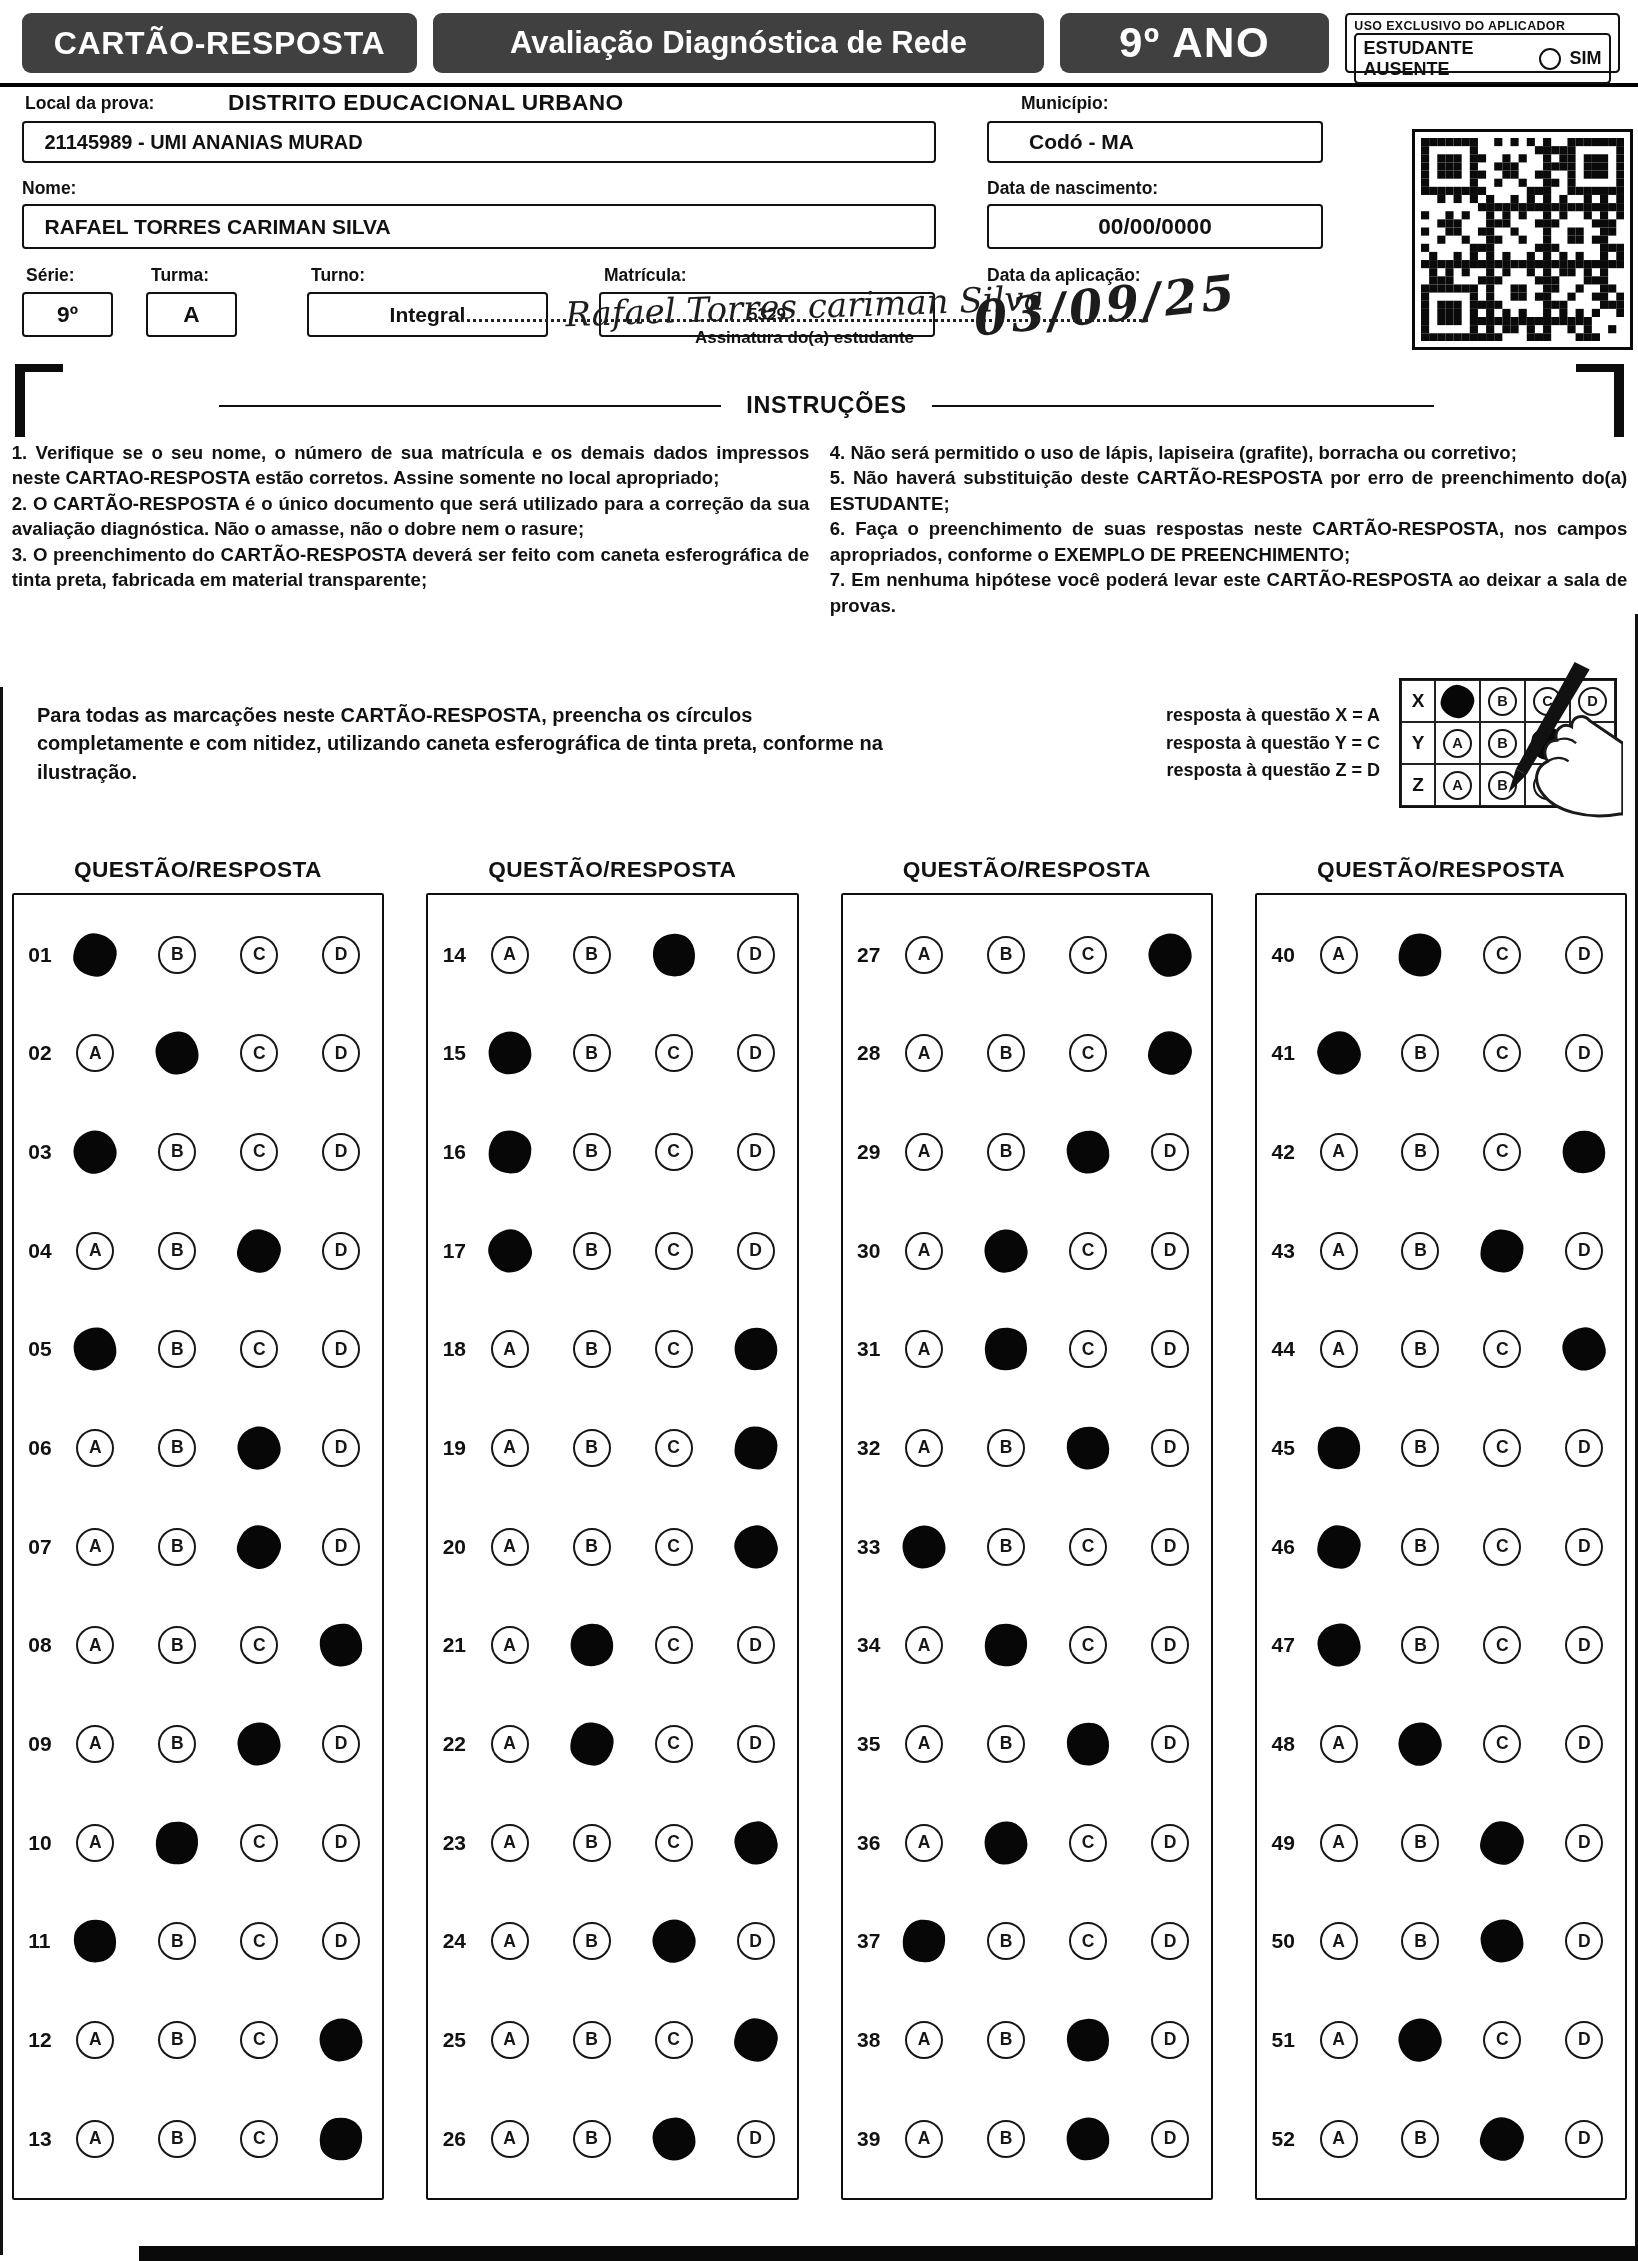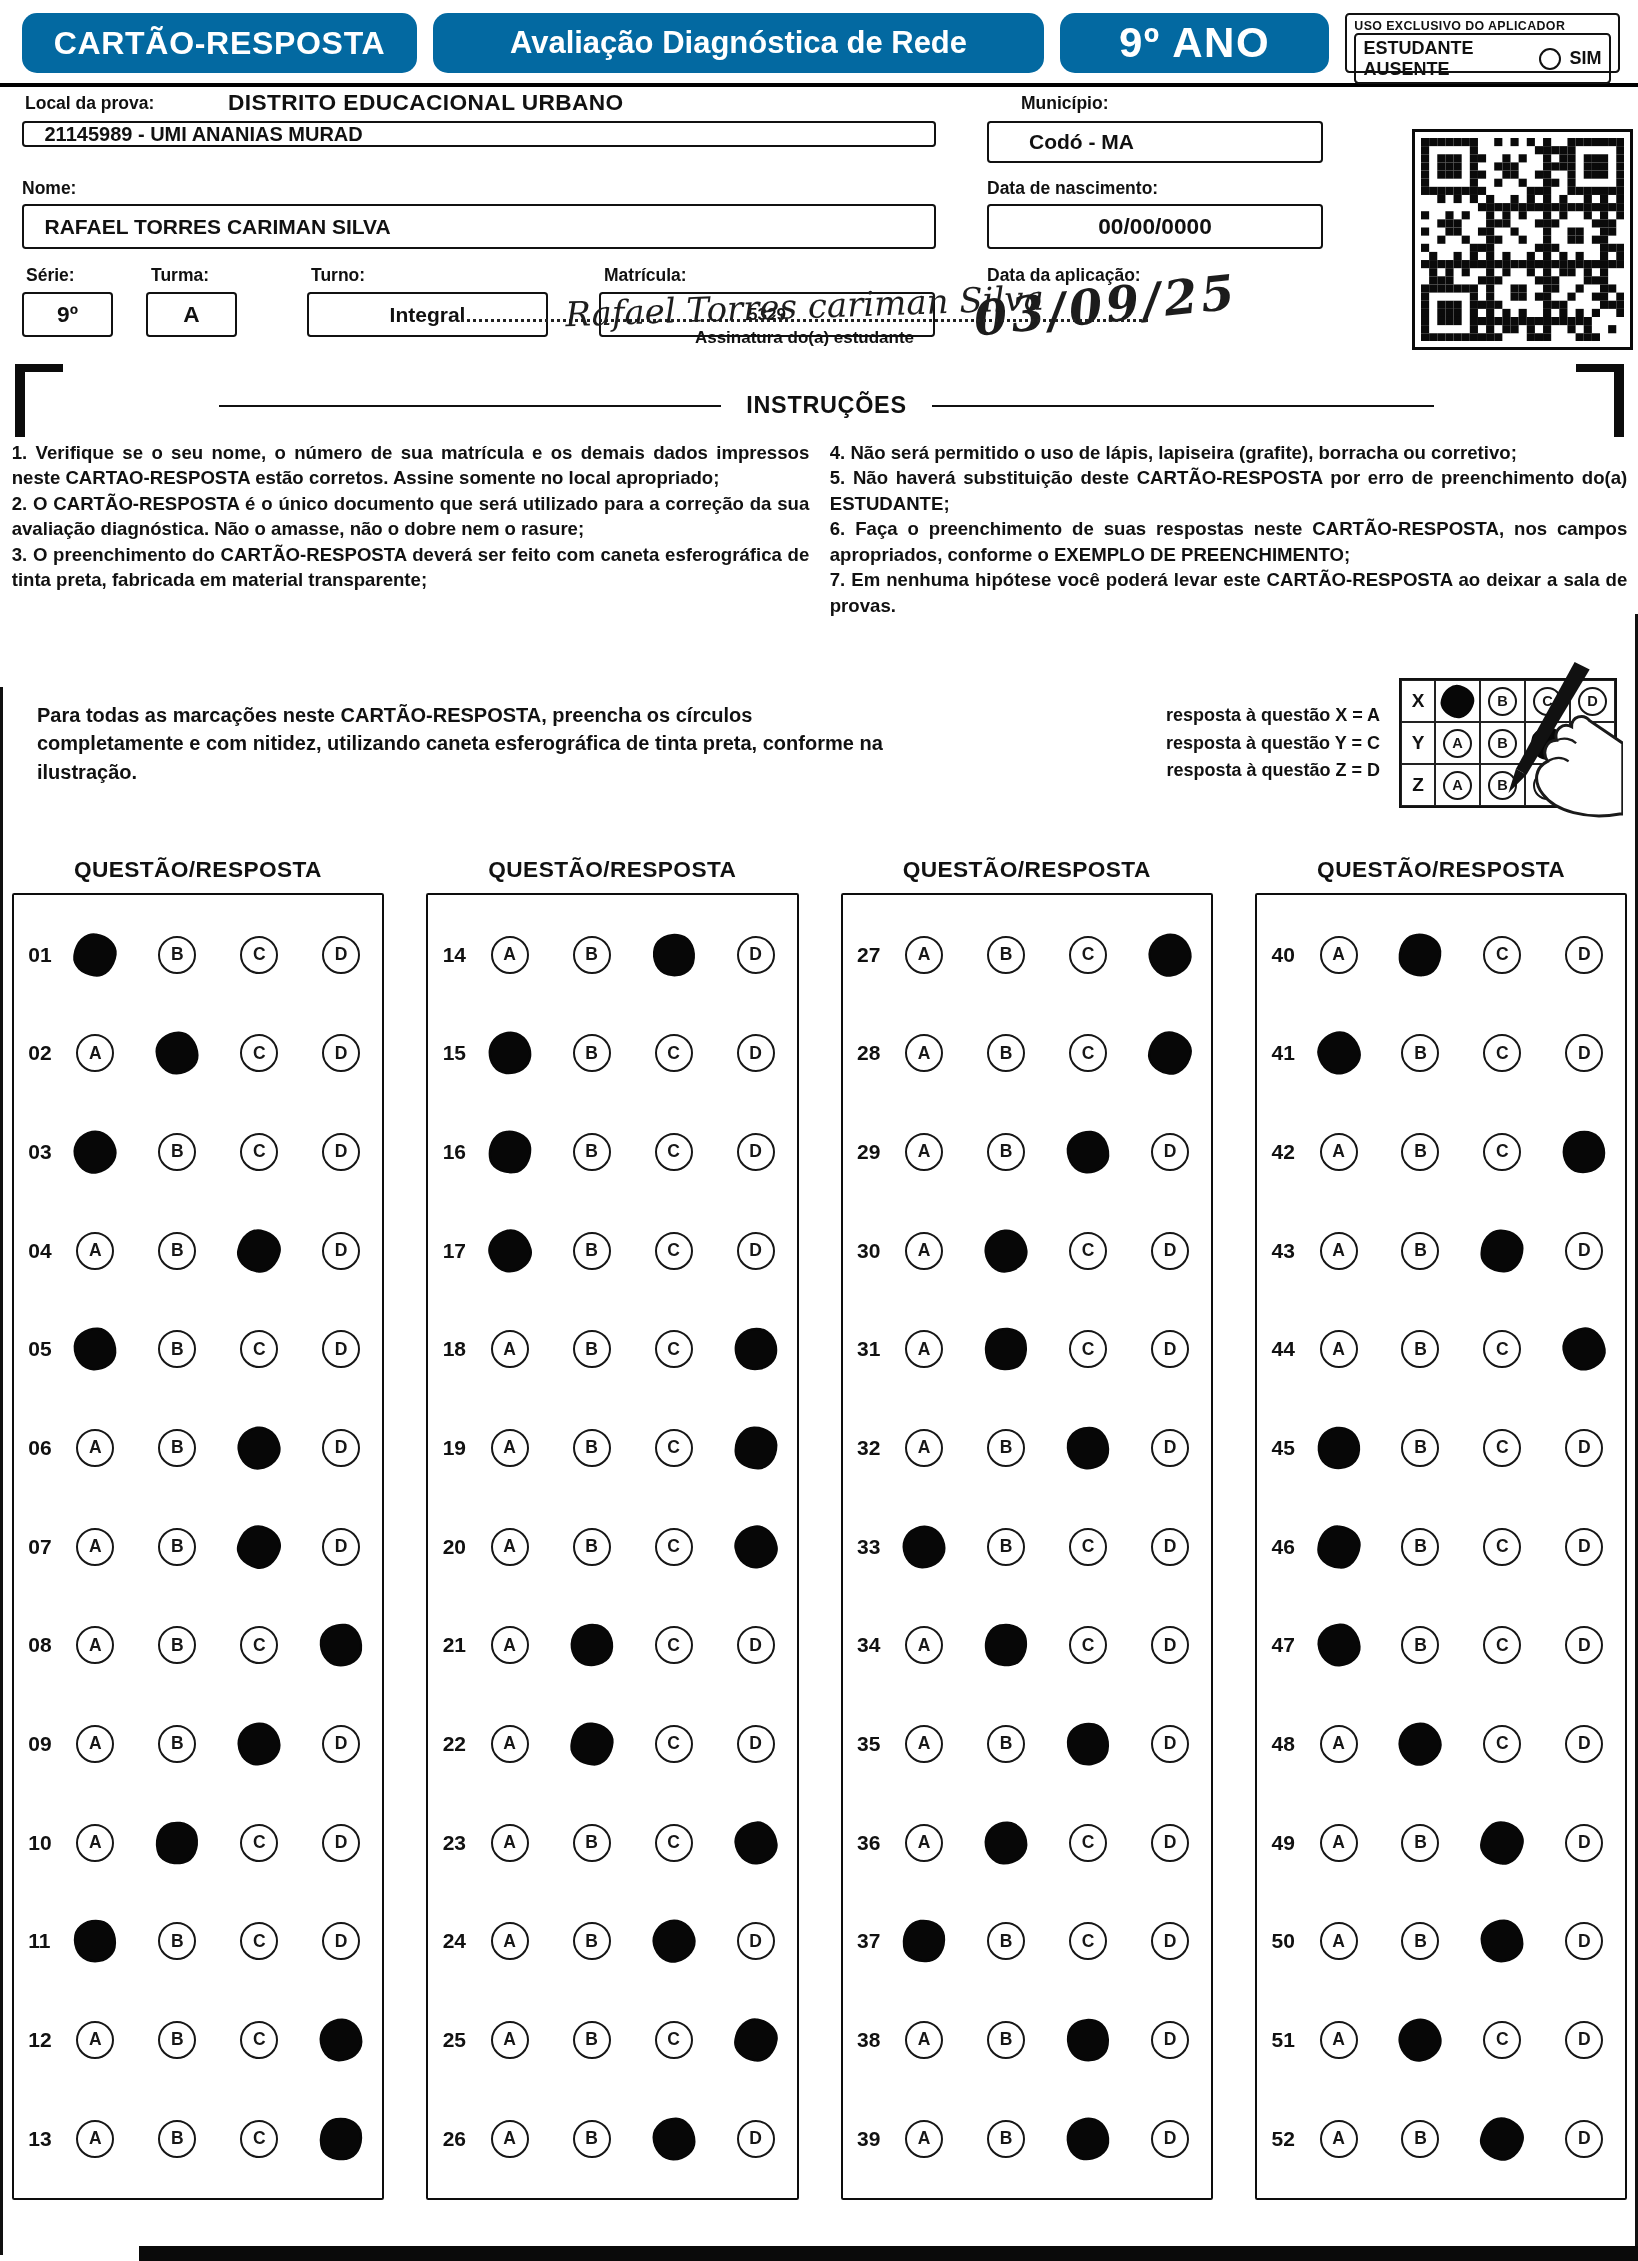--- a/index.html
+++ b/index.html
@@ -8,22 +8,22 @@
     font-family: "Liberation Sans", sans-serif;
     background: #ffffff;
     color: #111;
     position: relative;
     overflow: hidden;
   }
 
   
   .header { display: flex; align-items: stretch; gap: 16px; margin: 13px 19px 0 22px; height: 60px; }
   .hbox {
-    background: #0369a1; color: #fff; display: flex; align-items: center; justify-content: center;
-    border-radius: 15px; font-weight: bold;
+    background: #404040; color: #fff; display: flex; align-items: center; justify-content: center;
+    border-radius: 9px; font-weight: bold;
   }
   .hbox.title { width: 395px; font-size: 32px; letter-spacing: 0.7px; }
   .hbox.subtitle { width: 611px; font-size: 31px; }
   .hbox.grade { width: 269px; font-size: 42px; letter-spacing: 1.5px; }
   .applicator-box {
     flex: 1; border: 2.2px solid #111; border-radius: 4.4px; padding: 4.4px 7.3px 5.8px;
     display: flex; flex-direction: column; justify-content: space-between;
   }
   .app-note { font-size: 12.4px; font-weight: bold; letter-spacing: 0.4px; }
   .absent-row {
@@ -40,21 +40,21 @@
   .fvalue-big { position: absolute; font-size: 22.7px; font-weight: bold; letter-spacing: 0.4px; }
   .fbox {
     position: absolute; border: 2.2px solid #111; border-radius: 3.7px; background: #fff;
     display: flex; align-items: center; font-weight: bold; font-size: 20px;
   }
   .fbox.padded { padding-left: 20.5px; }
   .fbox.centered { justify-content: center; }
 
   .f-local-label { left: 25px; top: 5.8px; }
   .f-local-value { left: 228px; top: 1.5px; }
-  .f-school-box  { left: 22px; top: 34px; width: 914px; height: 26px; }
+  .f-school-box  { left: 22px; top: 34px; width: 914px; height: 42px; }
   .f-mun-label   { left: 1021px; top: 5.8px; }
   .f-mun-box     { left: 987px; top: 34px; width: 336px; height: 42px; padding-left: 40px; font-size: 21px; }
   .f-nome-label  { left: 22px; top: 91px; }
   .f-nome-box    { left: 22px; top: 117px; width: 914px; height: 45px; font-size: 21px; }
   .f-nasc-label  { left: 987px; top: 91px; }
   .f-nasc-box    { left: 987px; top: 117px; width: 336px; height: 45px; font-size: 22.7px; }
   .f-serie-label { left: 26px; top: 178px; }
   .f-serie-box   { left: 22px; top: 205px; width: 91px; height: 45px; font-size: 22.7px; }
   .f-turma-label { left: 151px; top: 178px; }
   .f-turma-box   { left: 146px; top: 205px; width: 91px; height: 45px; font-size: 22.7px; }

